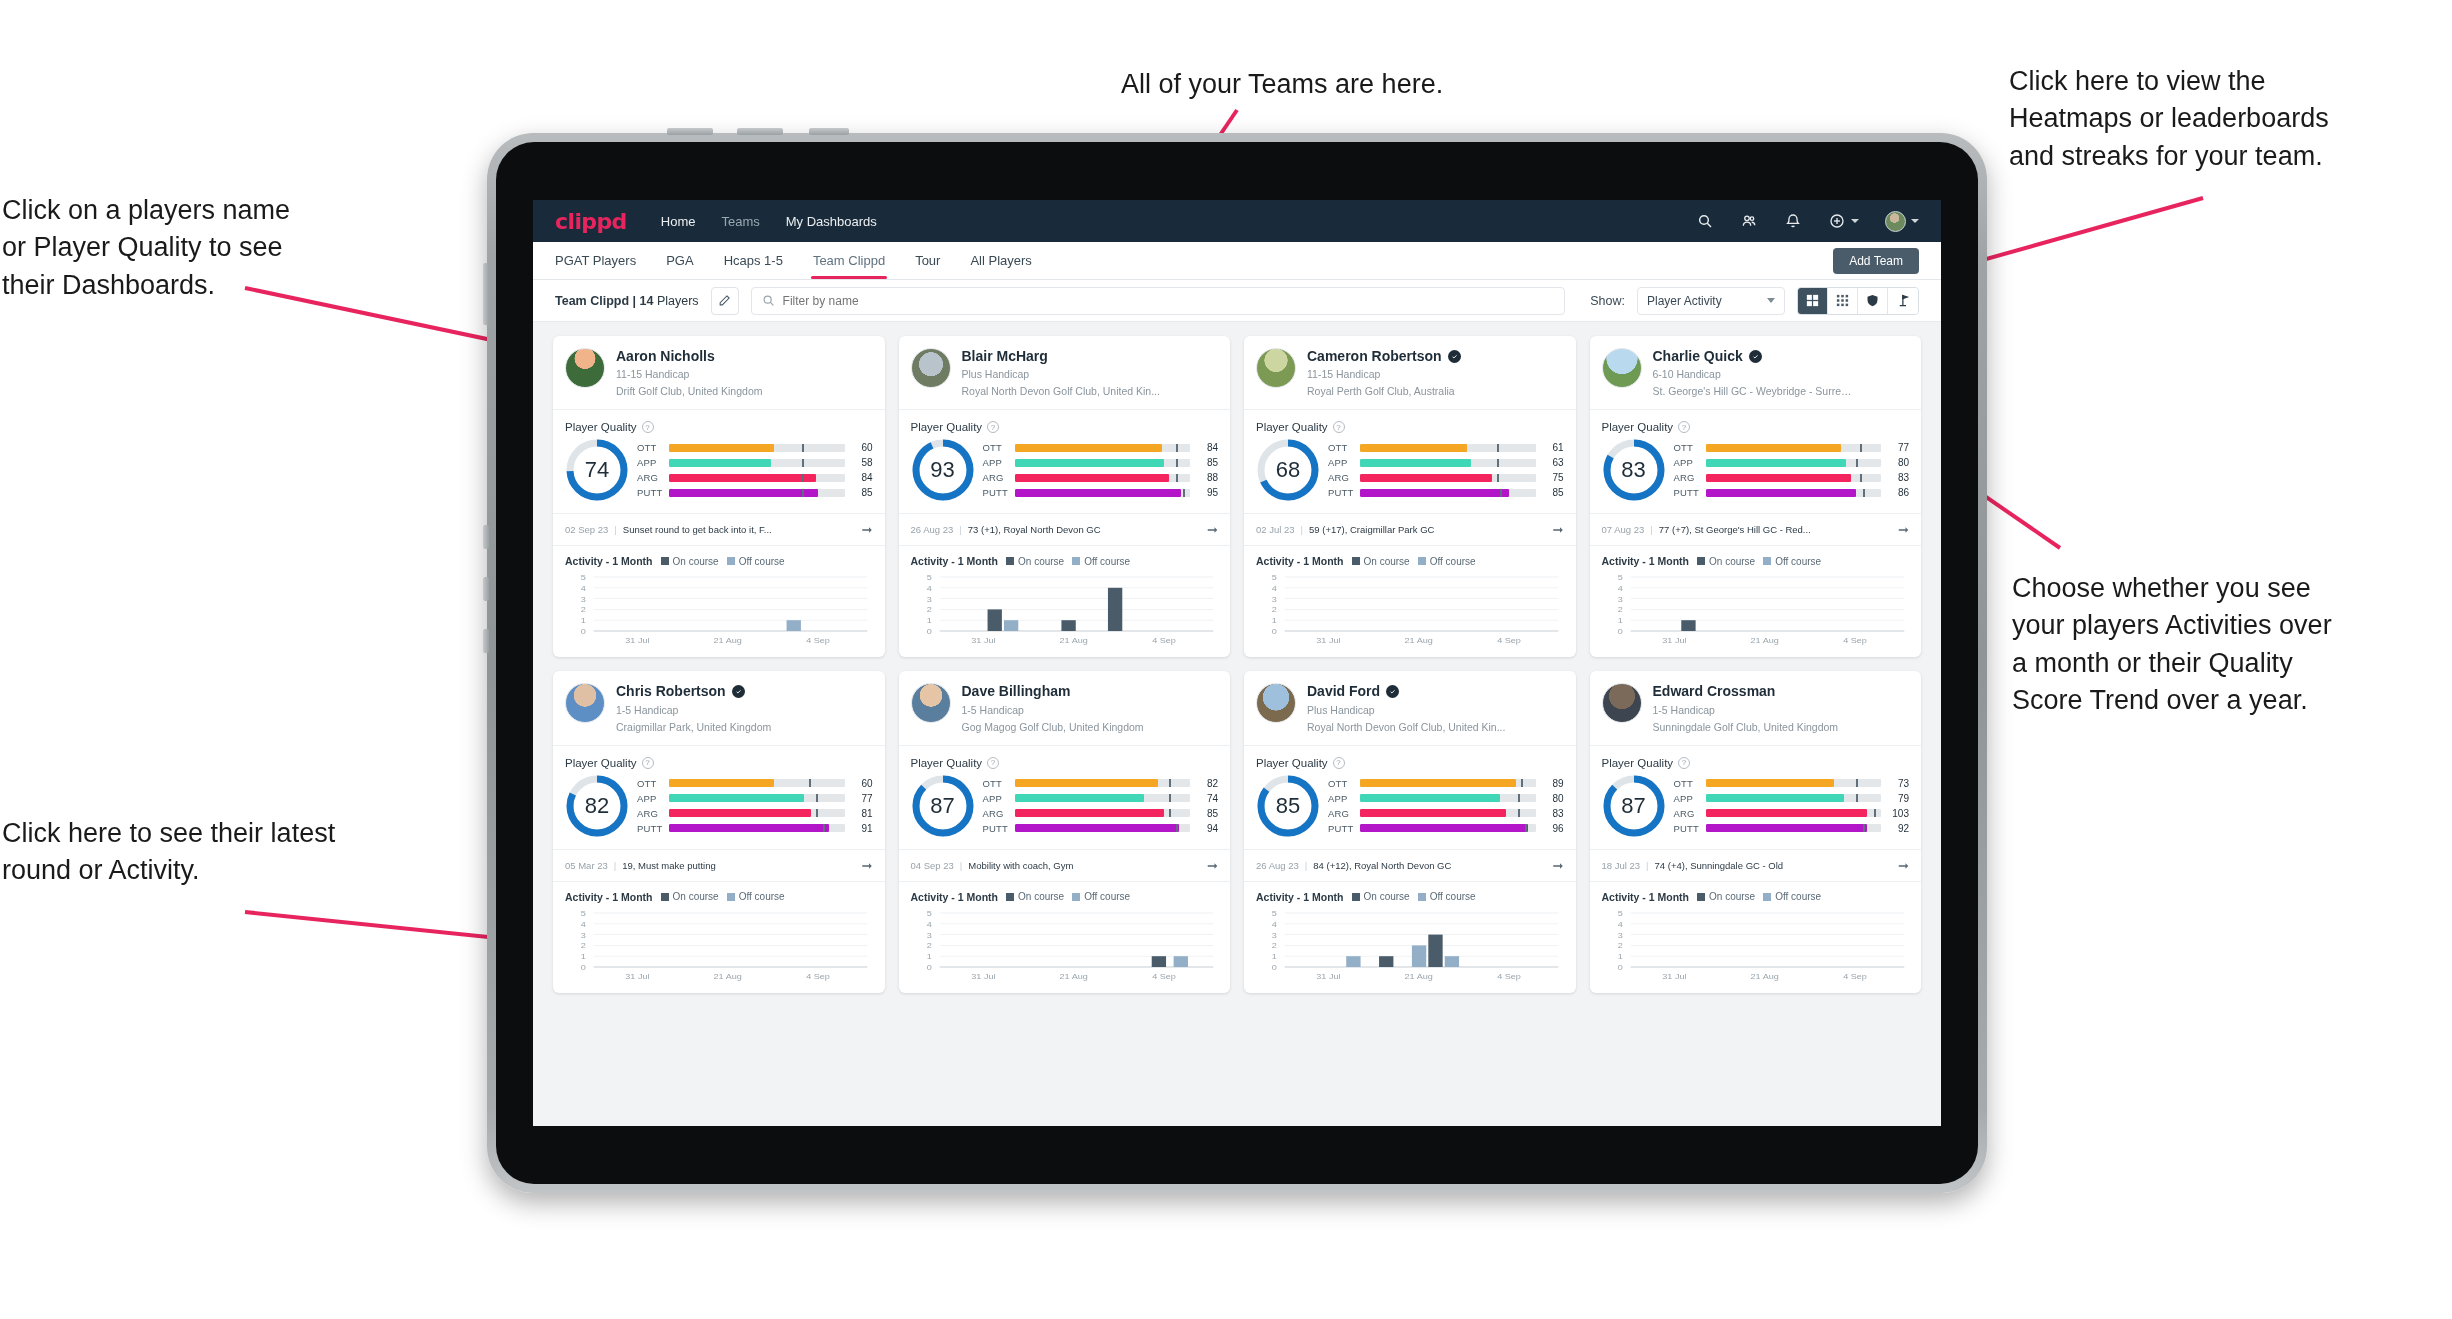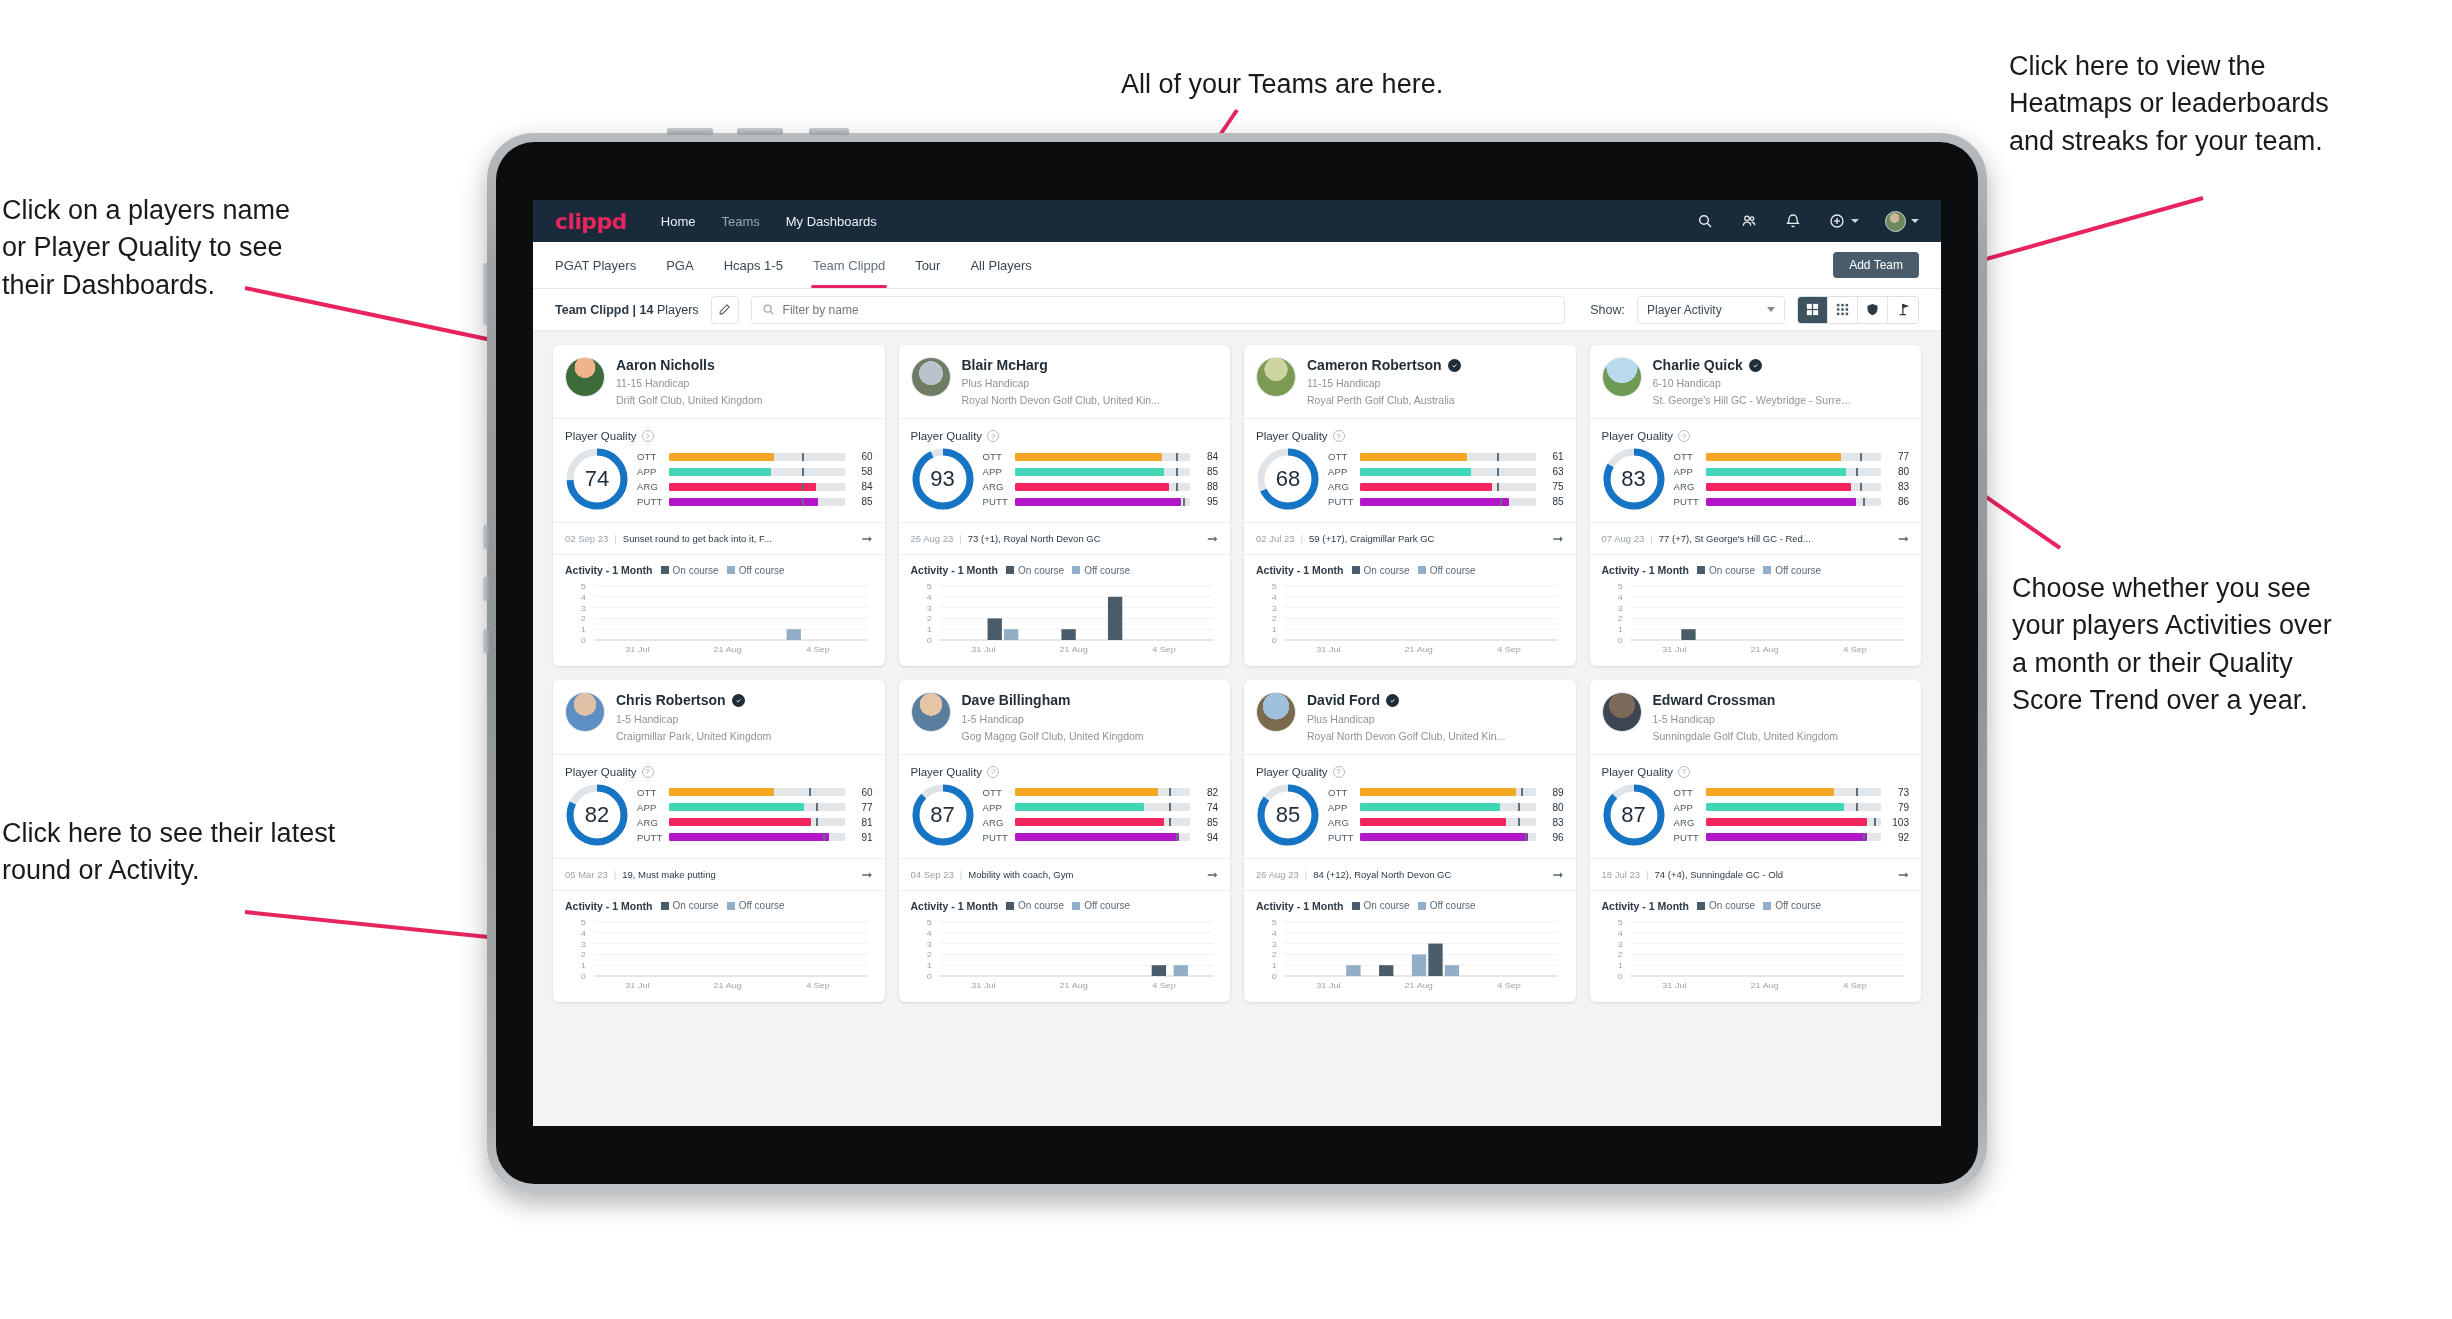--- a/index.html
+++ b/index.html
@@ -64,21 +64,21 @@
   .avatar-nav {
     width:21px;height:21px;border-radius:50%;
     background: radial-gradient(circle at 45% 32%, #cbb79c 0 28%, #6d8a5f 29% 100%);
     border:1px solid #cfd6da;
   }
   .caret { width:0;height:0;border-left:4px solid transparent;border-right:4px solid transparent;border-top:4px solid #cfd6da; }
   .ng { display:flex; align-items:center; gap:5px; }
 
   
   .tabbar {
-    background:#fff; height:47px; display:flex; align-items:center;
+    background:#fff; height:38px; display:flex; align-items:center;
     padding:0 22px; border-bottom:1px solid #e3e7ea; position:relative;
   }
   .tabs { display:flex; gap:30px; height:100%; align-items:center; }
   .tab { font-size:13px; color:#3a4a55; height:100%; display:flex; align-items:center; position:relative; }
   .tab.active { color:#5f7280; font-weight:400; }
   .tab.active:after {
     content:""; position:absolute; left:-2px; right:-2px; bottom:0; height:3px; background:#e8245f; border-radius:2px;
   }
   .add-team {
     margin-left:auto; background:#4a5c6a; color:#fff; font-size:12px;
@@ -157,21 +157,21 @@
   .chart { padding:2px 12px 10px 12px; }
   .chart svg { display:block; width:100%; }
 
   
 </style>
 </head>
 <body>
 
 <div class="annot" style="left:1121px; top:66px;">All of your Teams are here.</div>
 
-<div class="annot" style="left:2009px; top:48px;">Click here to view the
+<div class="annot" style="left:2009px; top:63px;">Click here to view the
 Heatmaps or leaderboards
 and streaks for your team.</div>
 
 <div class="annot" style="left:2px; top:192px;">Click on a players name
 or Player Quality to see
 their Dashboards.</div>
 
 <div class="annot" style="left:2012px; top:570px;">Choose whether you see
 your players Activities over
 a month or their Quality

